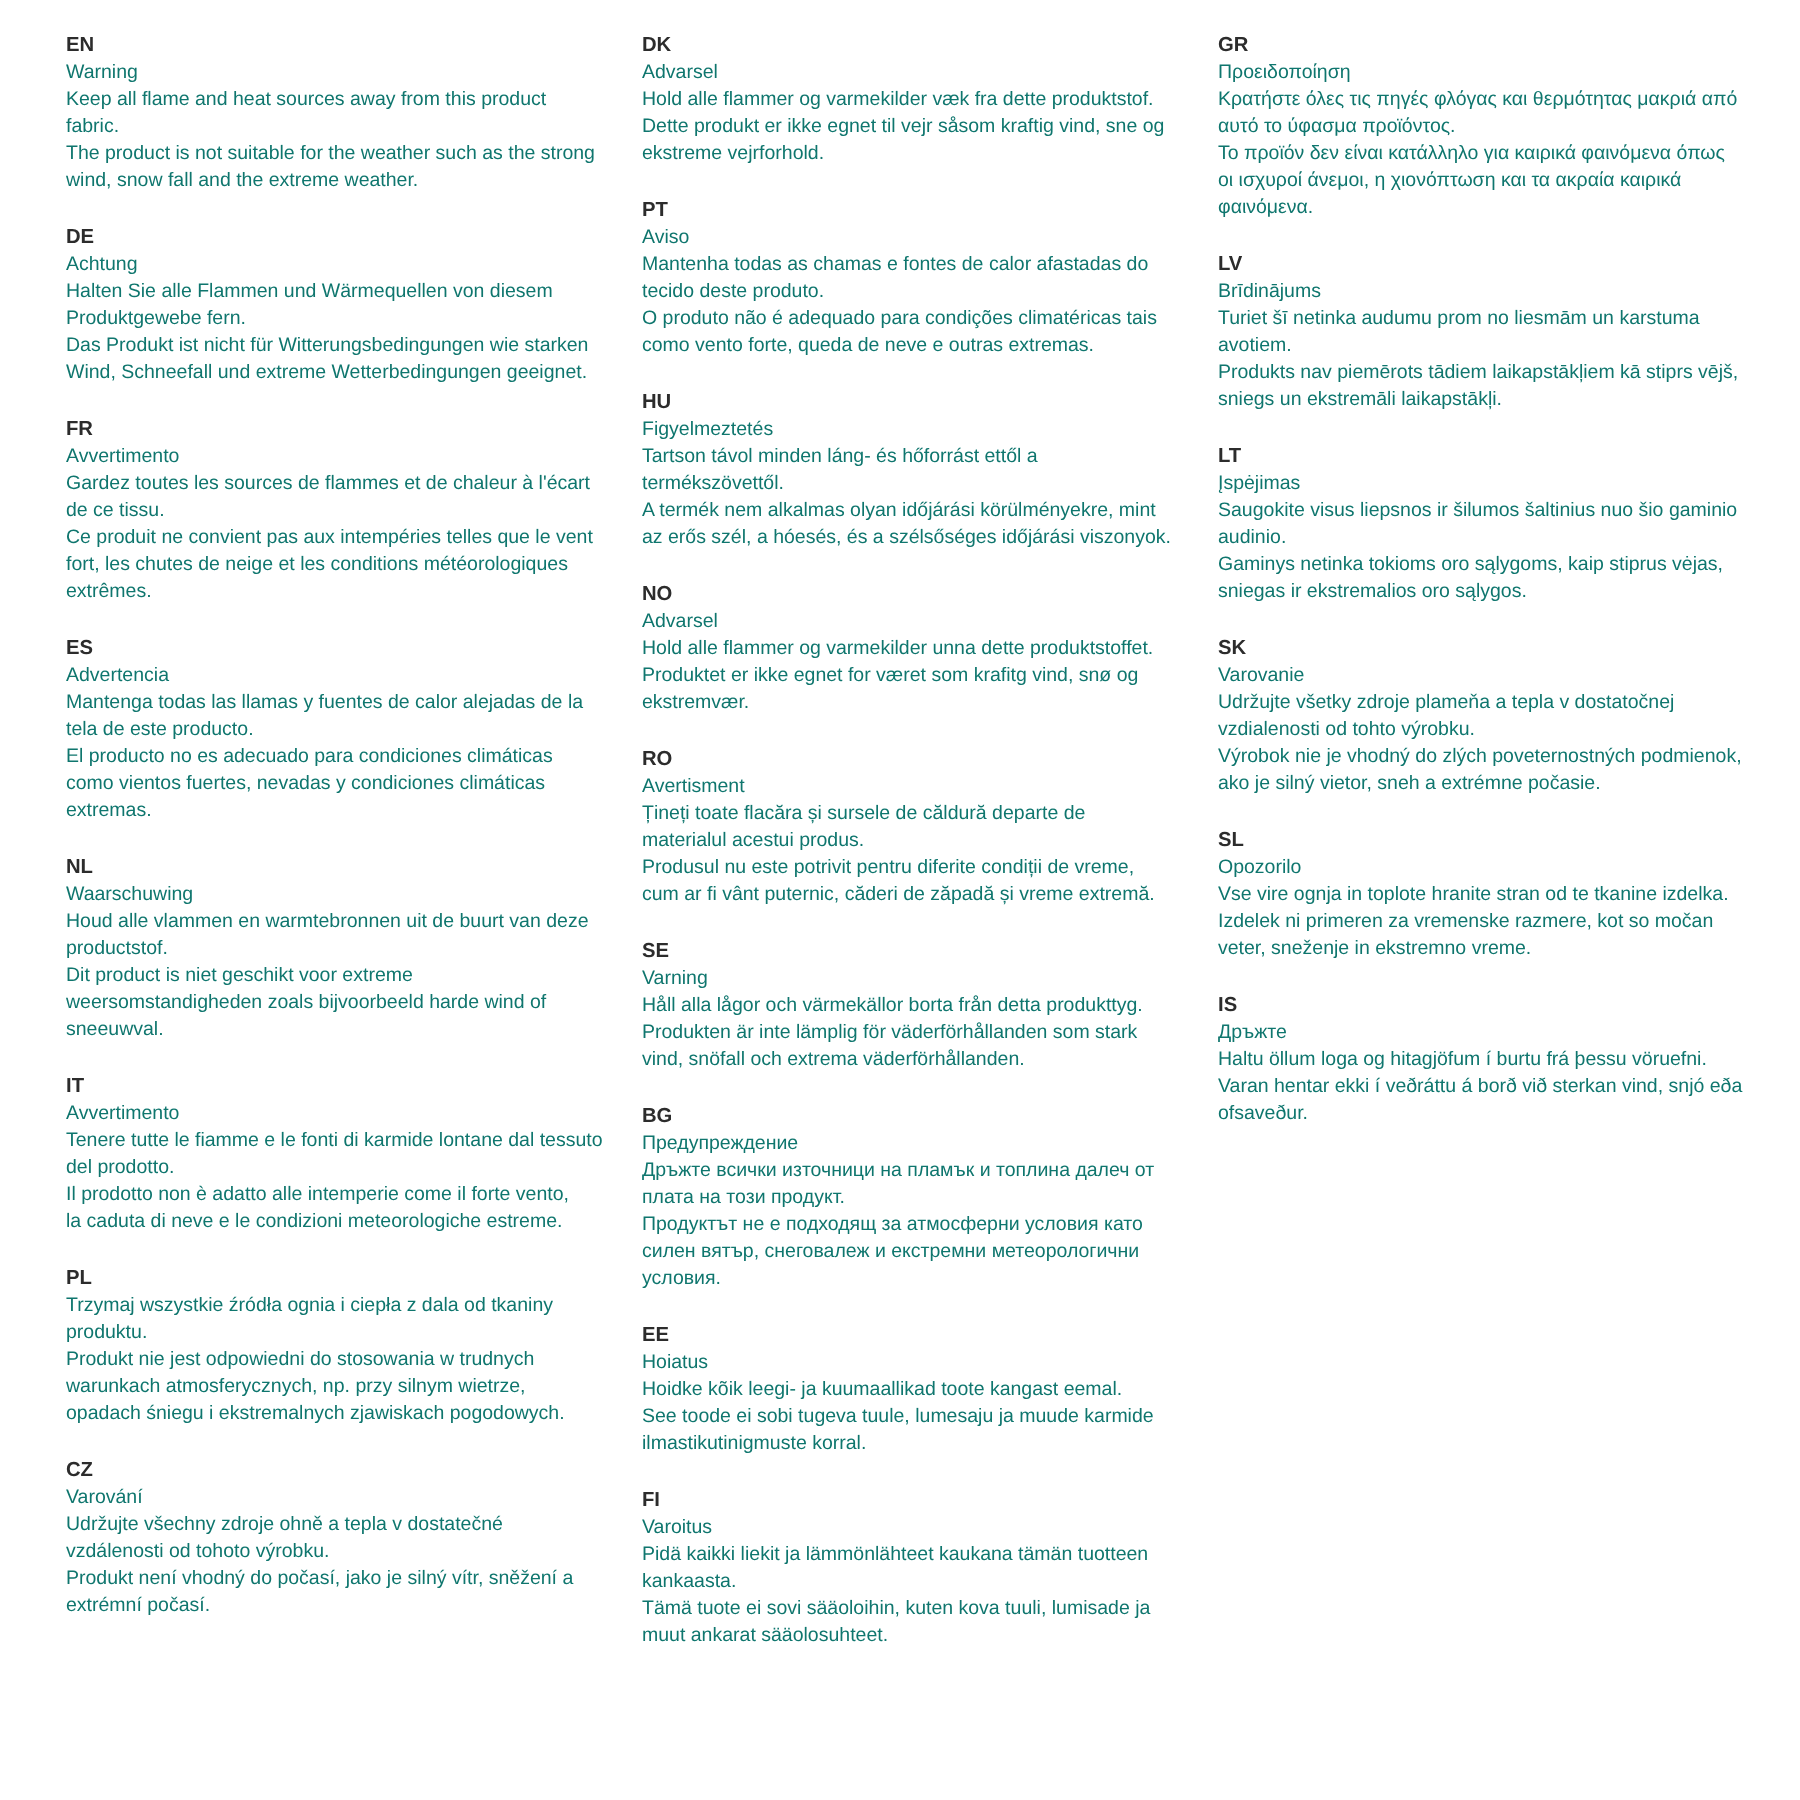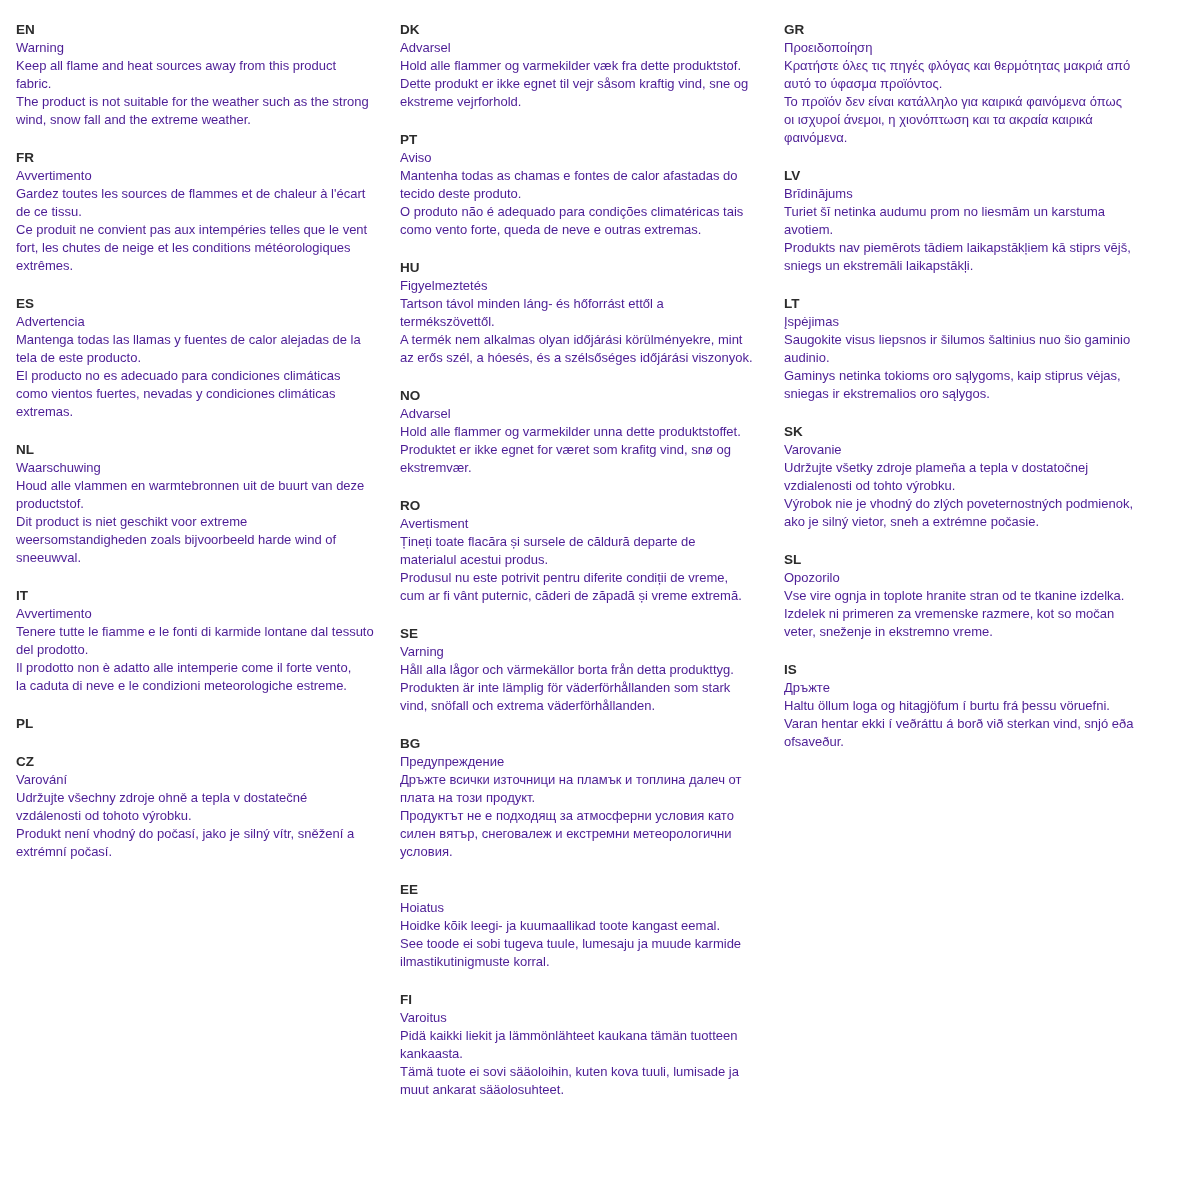--- a/index.html
+++ b/index.html
@@ -11,21 +11,21 @@
     width: 1200px;
     height: 1200px;
     font-family: "Liberation Sans", "DejaVu Sans", sans-serif;
     color: #3d3d3d;
     overflow: hidden;
   }
   .sheet {
     box-sizing: border-box;
     width: 1200px;
     height: 846px;
-    padding: 21px 0 0 16px;
+    padding: 21px 0 0 44px;
     display: flex;
   }
   .col {
     width: 384px;
     flex: 0 0 384px;
   }
   .col:last-child {
     width: 395px;
     flex: 0 0 395px;
   }
@@ -35,37 +35,45 @@
   .code {
     font-weight: bold;
     color: #2c2c2c;
     font-size: 13.5px;
     line-height: 18px;
     white-space: pre;
   }
   .title, .body {
     font-size: 13px;
     line-height: 18px;
-    color: #4c1d95;
+    color: #0f766e;
     white-space: pre;
   }
 </style>
 </head>
 <body>
 
 <div class="sheet">
 
   <div class="col">
     <div class="block">
       <div class="code">EN</div>
       <div class="title">Warning</div>
       <div class="body">Keep all flame and heat sources away from this product
 fabric.
 The product is not suitable for the weather such as the strong
 wind, snow fall and the extreme weather.</div>
+    </div>
+    <div class="block">
+      <div class="code">DE</div>
+      <div class="title">Achtung</div>
+      <div class="body">Halten Sie alle Flammen und Wärmequellen von diesem
+Produktgewebe fern.
+Das Produkt ist nicht für Witterungsbedingungen wie starken
+Wind, Schneefall und extreme Wetterbedingungen geeignet.</div>
     </div>
     <div class="block">
       <div class="code">FR</div>
       <div class="title">Avvertimento</div>
       <div class="body">Gardez toutes les sources de flammes et de chaleur à l'écart
 de ce tissu.
 Ce produit ne convient pas aux intempéries telles que le vent
 fort, les chutes de neige et les conditions météorologiques
 extrêmes.</div>
     </div>
@@ -90,20 +98,25 @@
     <div class="block">
       <div class="code">IT</div>
       <div class="title">Avvertimento</div>
       <div class="body">Tenere tutte le fiamme e le fonti di karmide lontane dal tessuto
 del prodotto.
 Il prodotto non è adatto alle intemperie come il forte vento,
 la caduta di neve e le condizioni meteorologiche estreme.</div>
     </div>
     <div class="block">
       <div class="code">PL</div>
+      <div class="body">Trzymaj wszystkie źródła ognia i ciepła z dala od tkaniny
+produktu.
+Produkt nie jest odpowiedni do stosowania w trudnych
+warunkach atmosferycznych, np. przy silnym wietrze,
+opadach śniegu i ekstremalnych zjawiskach pogodowych.</div>
     </div>
     <div class="block">
       <div class="code">CZ</div>
       <div class="title">Varování</div>
       <div class="body">Udržujte všechny zdroje ohně a tepla v dostatečné
 vzdálenosti od tohoto výrobku.
 Produkt není vhodný do počasí, jako je silný vítr, sněžení a
 extrémní počasí.</div>
     </div>
   </div>

